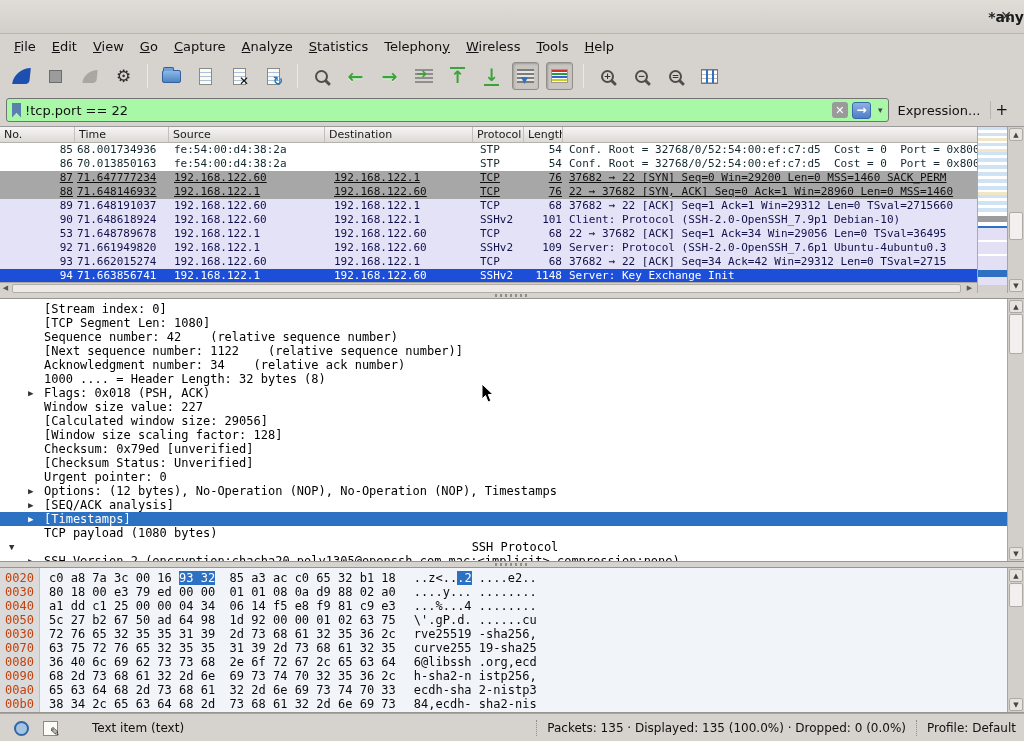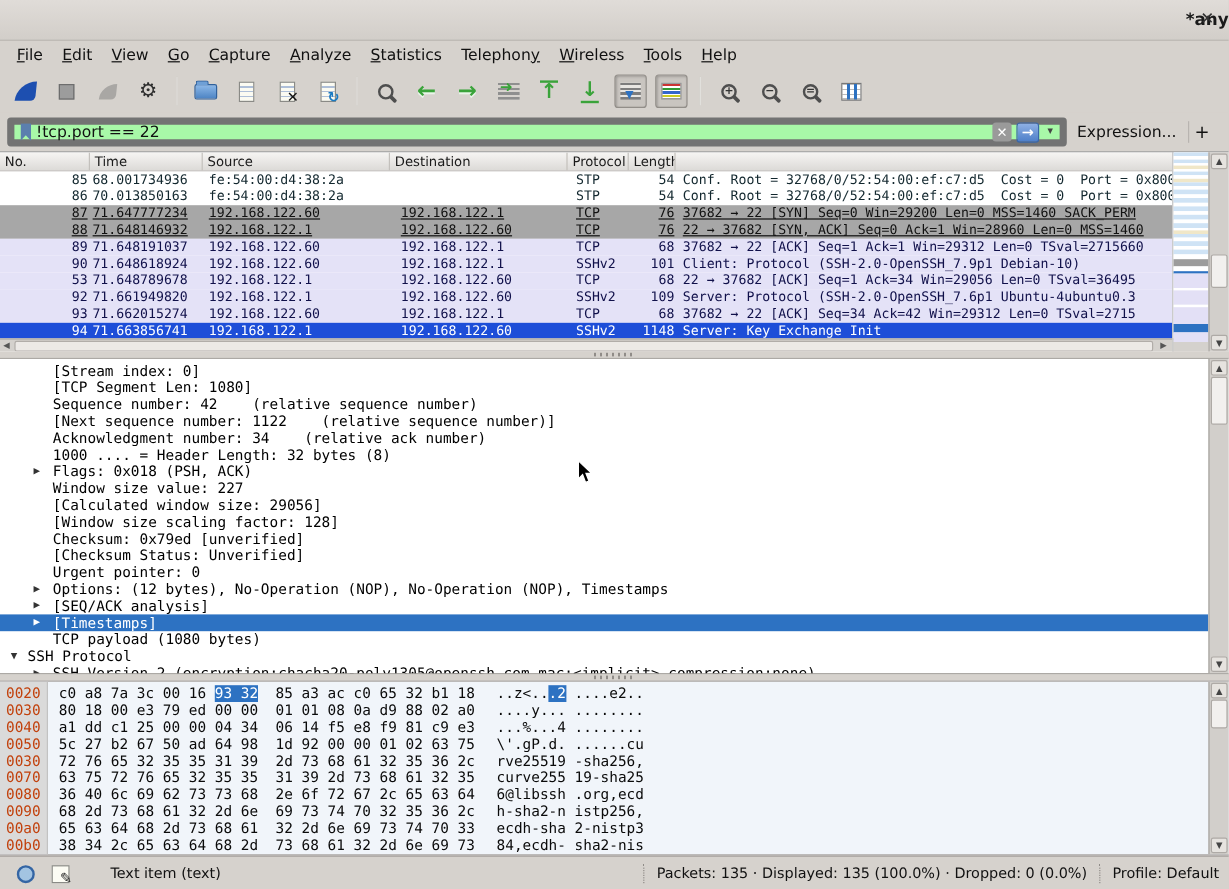--- a/index.html
+++ b/index.html
@@ -42,21 +42,21 @@
   .bar-top { border-top:2px solid #3aa33a; } .bar-bot { border-bottom:2px solid #3aa33a; }
   .g-ascroll { width:17px; height:14px; background:repeating-linear-gradient(#7d7d7d 0 2px, #e8e6e2 2px 4px); position:relative; }
   .g-ascroll .ovl { position:absolute; bottom:-2px; left:4px; font-size:9px; color:#2d72c2; }
   .g-color { width:17px; height:14px; background:linear-gradient(#c33 0 2px,#fff 2px 3px,#393 3px 5px,#fff 5px 6px,#36c 6px 8px,#fff 8px 9px,#cc2 9px 11px,#fff 11px 12px,#555 12px 14px); border:1px solid #999; }
   .g-table { width:17px; height:15px; border:1px solid #777; background:#fff;
              background-image:linear-gradient(90deg, transparent 0 4px, #2d72c2 4px 6px, transparent 6px 10px, #2d72c2 10px 12px, transparent 12px 17px),
                               repeating-linear-gradient(#bbb 0 1px, transparent 1px 4px); }
 
   
   .filterbar { height:32px; display:flex; align-items:center; padding:0 8px 0 6px; gap:8px; }
-  .filter-field { flex:1; height:24px; background:#a8f8a8; border:6px solid #737373; border-radius:3px;
+  .filter-field { flex:1; height:24px; background:#a8f8a8; border:1px solid #737373; border-radius:3px;
                   display:flex; align-items:center; padding:0 3px; gap:4px; }
   .bookmark { width:9px; height:15px; background:#5b7fae; clip-path:polygon(0 0,100% 0,100% 100%,50% 68%,0 100%); margin-left:2px; }
   .filter-text { flex:1; font-size:13px; color:#111; white-space:pre; overflow:hidden; }
   .btn-clear { width:16px; height:16px; background:#9a9a9a; border-radius:3px; color:#fff; font-size:11px; font-weight:bold;
                display:flex; align-items:center; justify-content:center; }
   .btn-apply { width:19px; height:17px; background:linear-gradient(#8fb0e4,#4d7fc9); border:1px solid #3a67a8; border-radius:3px;
                color:#fff; font-size:12px; font-weight:bold; display:flex; align-items:center; justify-content:center; }
   .btn-caret { font-size:9px; color:#444; padding:0 3px; }
   .expr-label { font-size:13px; color:#111; }
   .add-btn { font-size:15px; color:#111; padding:0 8px 0 4px; border-left:1px solid #b8b4b0; margin-left:2px; }
@@ -98,21 +98,21 @@
   
   .splitter { height:5px; background:#d6d2cd; position:relative; }
   .grip { position:absolute; left:50%; top:1px; width:34px; height:3px; margin-left:-17px;
           background:repeating-linear-gradient(90deg,#908c88 0 2px, transparent 2px 5px); }
   .detail-pane { height:264px; background:#fff; border:1px solid #98948f; border-left:none; border-right:none;
                  display:flex; overflow:hidden; }
   .dt-body { flex:1; overflow:hidden; padding-top:3px; }
   .dline { height:14px; line-height:14px; font-family:"DejaVu Sans Mono", monospace; font-size:12px; color:#000;
            white-space:pre; position:relative; overflow:hidden; }
   .dline .tri { position:absolute; font-size:9px; color:#333; top:0; }
-  .dline.lvl0 .tri { left:9px; } .dline.lvl0 .dtext { padding-left:23px; }
+  .dline.lvl0 .tri { left:9px; } .dline.lvl0 .dtext { padding-left:23px;text-align:center; }
   .dline.lvl1 .tri { left:28px; } .dline.lvl1 .dtext { padding-left:44px; }
   .dline.lvl2 .tri { left:28px; } .dline.lvl2 .dtext { padding-left:44px; }
   .dline .dtext { display:block; }
   .dline.selected { background:#2d72c2; color:#fff; }
   .dline.selected .tri { color:#fff; }
 
   
   .hex-pane { height:146px; background:#f1f5fa; border-top:1px solid #98948f; border-bottom:1px solid #98948f;
               display:flex; overflow:hidden; }
   .hx-body { flex:1; position:relative; overflow:hidden; padding-top:3px; }

